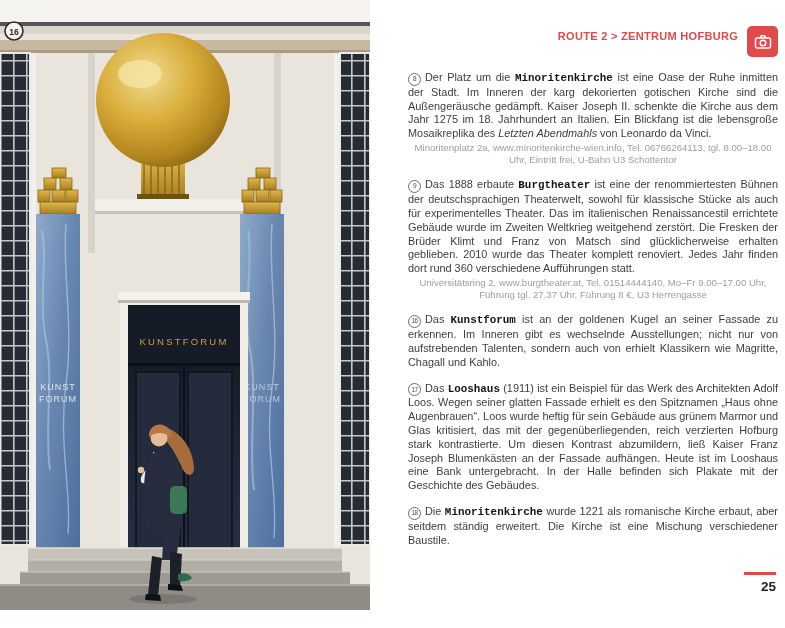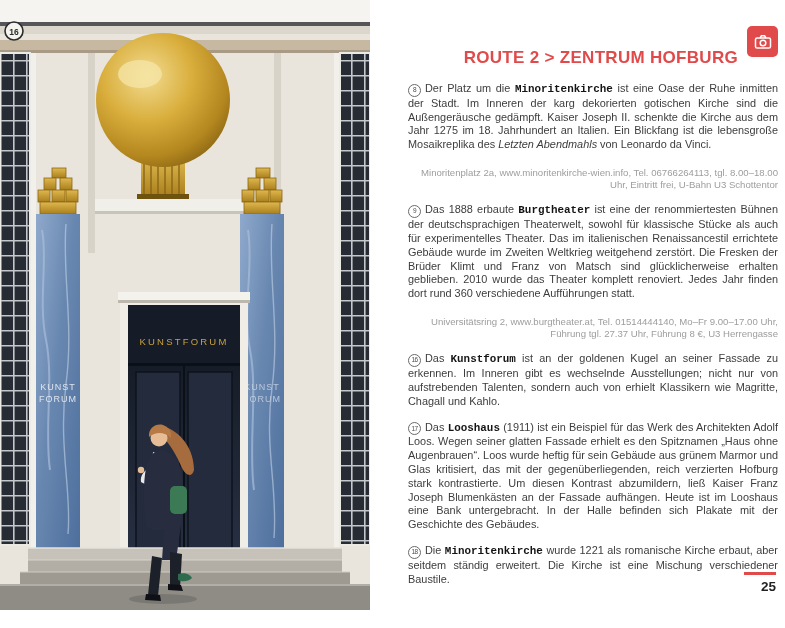--- a/index.html
+++ b/index.html
@@ -6,35 +6,35 @@
   body{
     width:785px;height:628px;background:#ffffff;position:relative;overflow:hidden;
     font-family:"Liberation Sans","DejaVu Sans",sans-serif;
     -webkit-font-smoothing:antialiased;
   }
   
   .photo-wrap{position:absolute;left:0;top:0;width:370px;height:610px;}
   
   .content{position:absolute;left:408px;top:26px;width:370px;}
   .page-header{display:flex;justify-content:flex-end;align-items:flex-start;gap:9px;margin-bottom:14px;}
-  .route-label{color:#e04a4a;font-weight:bold;font-size:17px;letter-spacing:.3px;margin-top:22px;white-space:nowrap;}
+  .route-label{color:#e04a4a;font-weight:bold;font-size:11px;letter-spacing:.3px;margin-top:4px;white-space:nowrap;}
   .camera-badge{width:31px;height:31px;background:#e04a4a;border-radius:5px;flex:0 0 auto;display:flex;align-items:center;justify-content:center;}
   .entry{margin-bottom:12px;}
   .entry p{
     margin:0;font-size:10.9px;line-height:13.8px;color:#3d3d3d;text-align:justify;
   }
   .entry p b{color:#141414;font-family:Liberation Mono, monospace;}
   .marker{
     display:inline-flex;align-items:center;justify-content:center;
     width:11px;height:11px;border:1px solid #6a6a6a;border-radius:50%;
     font-size:6.5px;color:#4c4c4c;margin-right:4px;vertical-align:0px;line-height:1;
     letter-spacing:-0.5px;
   }
   .info{
-    margin-top:15px;font-size:9.6px;line-height:12.2px;color:#9d9d9d;text-align:right;
+    margin-top:1px;font-size:9.6px;line-height:12.2px;color:#9d9d9d;text-align:center;
   }
   .page-foot{position:absolute;left:742px;top:572px;width:34px;text-align:right;}
   .page-foot .rule{width:32px;height:3px;background:#e04a4a;margin:0 0 4px auto;}
   .page-foot .num{font-size:13.5px;font-weight:bold;color:#222;}
 </style>
 </head>
 <body>
 
 <div class="photo-wrap">
   <svg width="370" height="610" viewBox="0 0 370 610">

